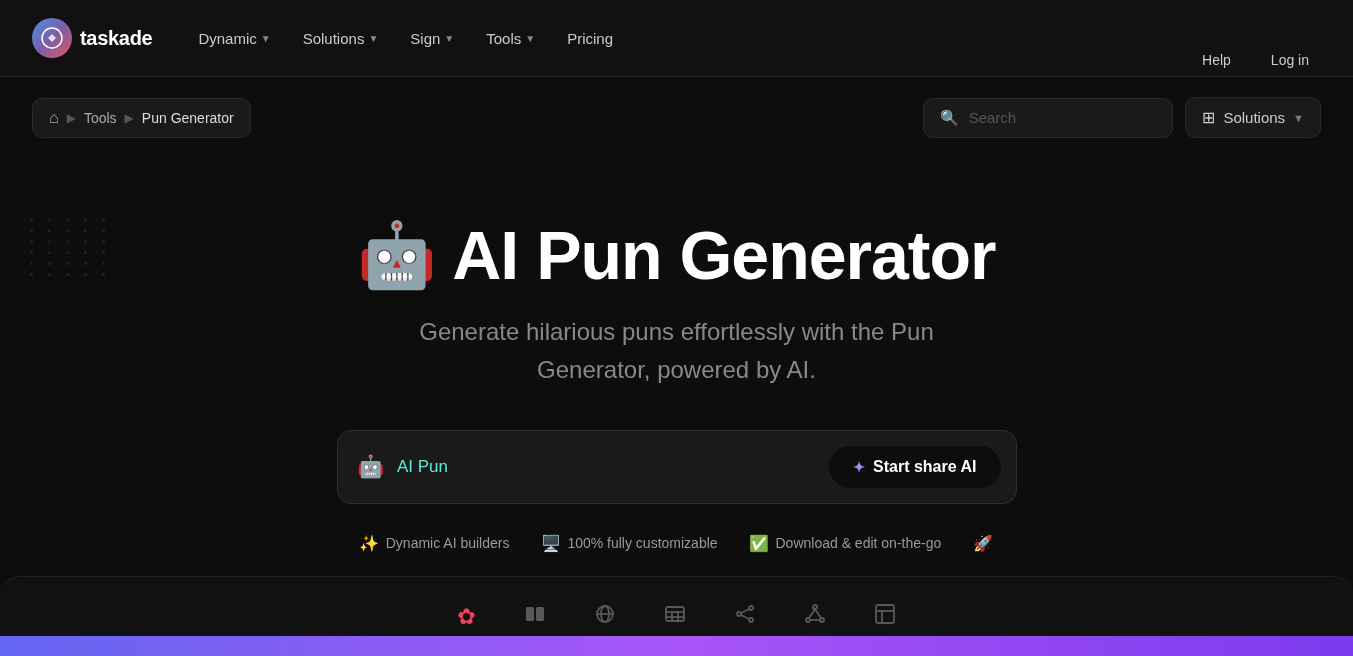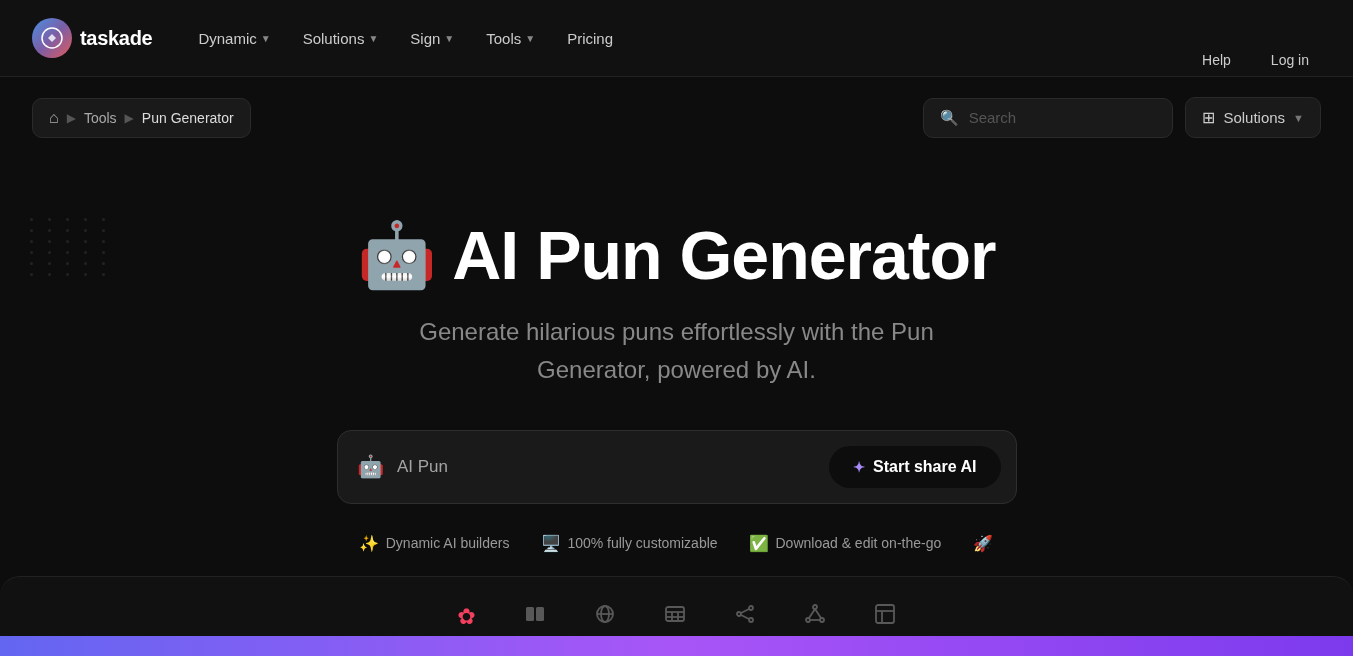--- a/index.html
+++ b/index.html
@@ -213,21 +213,21 @@
       margin-bottom: 30px;
     }
     .action-left {
       display: flex;
       align-items: center;
       gap: 12px;
     }
     .action-emoji { font-size: 22px; }
     .action-label {
       font-size: 17px;
-      color: #a3a3a3;
+      color: #5eead4;
       font-weight: 500;
     }
     .start-ai-btn {
       display: flex;
       align-items: center;
       gap: 8px;
       background: #0d0d0d;
       border: 1.5px solid transparent;
       background-clip: padding-box;
       border-radius: 999px;

